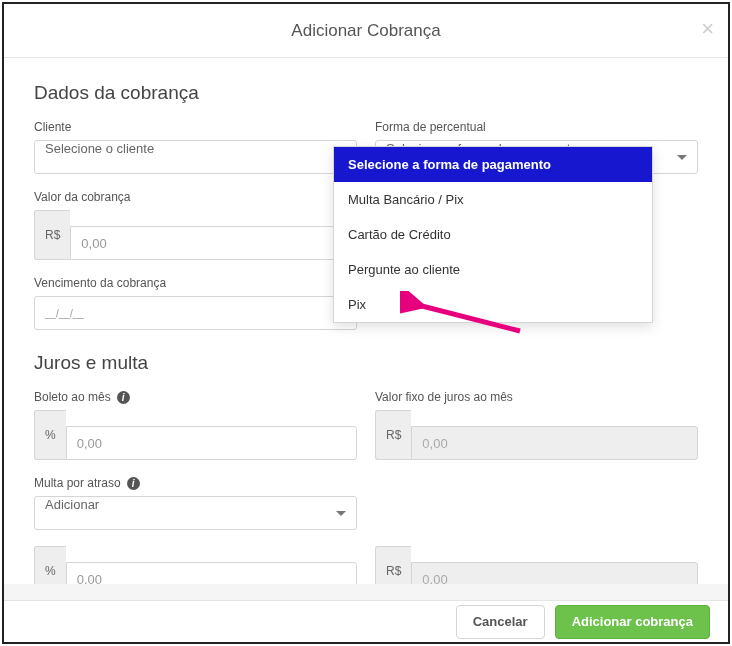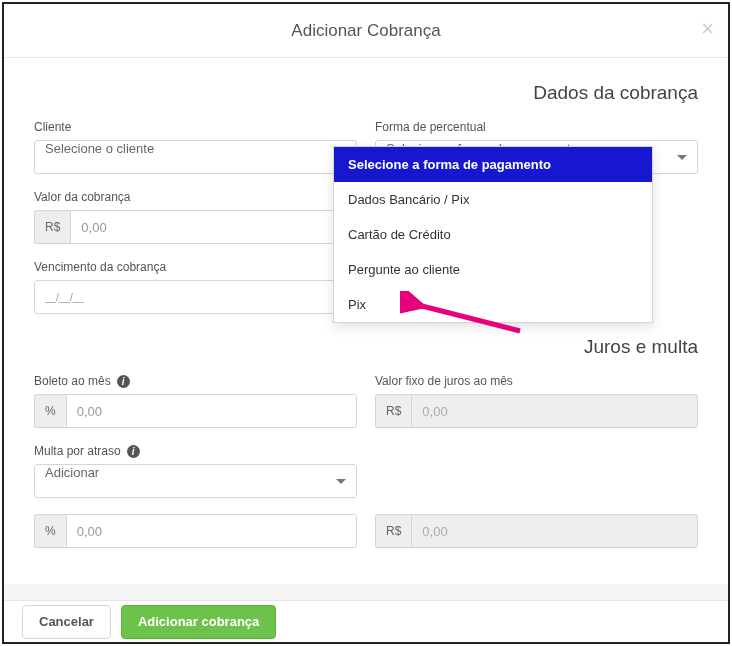--- a/index.html
+++ b/index.html
@@ -54,21 +54,20 @@
   }
   .dialog-body::-webkit-scrollbar { width: 14px; }
   .dialog-body::-webkit-scrollbar-thumb { background: #c8c8c8; border-radius: 7px; }
   .dialog-body::-webkit-scrollbar-track { background: #f0f0f0; }
 
   .section-title {
     font-size: 19px;
     color: #444;
     font-weight: 400;
     margin: 6px 0 16px 0;
-    text-align: right;
   }
   .row { display: flex; gap: 18px; }
   .col { flex: 1; min-width: 0; }
   .field-label {
     font-size: 12px;
     color: #555;
     margin-bottom: 6px;
     display: flex;
     align-items: center;
     gap: 6px;
@@ -116,20 +115,21 @@
   }
   .input-text {
     flex: 1;
     height: 34px;
     border: 1px solid #d5d5d5;
     border-radius: 0 3px 3px 0;
     padding: 14px 10px;
     font-size: 13px;
     color: #999;
     background: #fff;
+    margin-top: 16px;
   }
   .input-text.disabled { background: #eee; color:#aaa; }
   .input-plain {
     width: 100%;
     height: 34px;
     border: 1px solid #d5d5d5;
     border-radius: 3px;
     padding: 0 10px;
     font-size: 10px;
     color: #999;
@@ -169,20 +169,21 @@
   }
 
   .footer {
     position: absolute;
     bottom: 0; left: 0; right: 0;
     height: 42px;
     background: #fff;
     border-top: 1px solid #e5e5e5;
     display: flex;
     align-items: center;
+    justify-content: flex-end;
     padding: 0 18px;
     gap: 10px;
   }
   .btn {
     height: 34px;
     padding: 0 16px;
     border-radius: 4px;
     font-size: 13px;
     font-weight: 600;
     cursor: pointer;
@@ -322,21 +323,21 @@
           <div class="input-group">
             <div class="input-addon">R$</div>
             <input class="input-text disabled" disabled="" value="0,00" style="">
           </div>
         </div>
       </div>
     </div>
 
     <div class="dropdown" style="left:329px; top:88px; width:320px;">
       <div class="opt sel">Selecione a forma de pagamento</div>
-      <div class="opt">Dados Bancário / Pix</div>
+      <div class="opt">Multa Bancário / Pix</div>
       <div class="opt">Cartão de Crédito</div>
       <div class="opt">Pergunte ao cliente</div>
       <div class="opt">Pix</div>
     </div>
 
     <svg class="arrow-svg" style="left:396px; top:233px;" width="130" height="50">
       <defs>
         <marker id="ah" markerWidth="12" markerHeight="12" refX="2" refY="6" orient="auto">
           <path d="M12,0 L0,6 L12,12 L8,6 Z" fill="#e6007e"></path>
         </marker>

